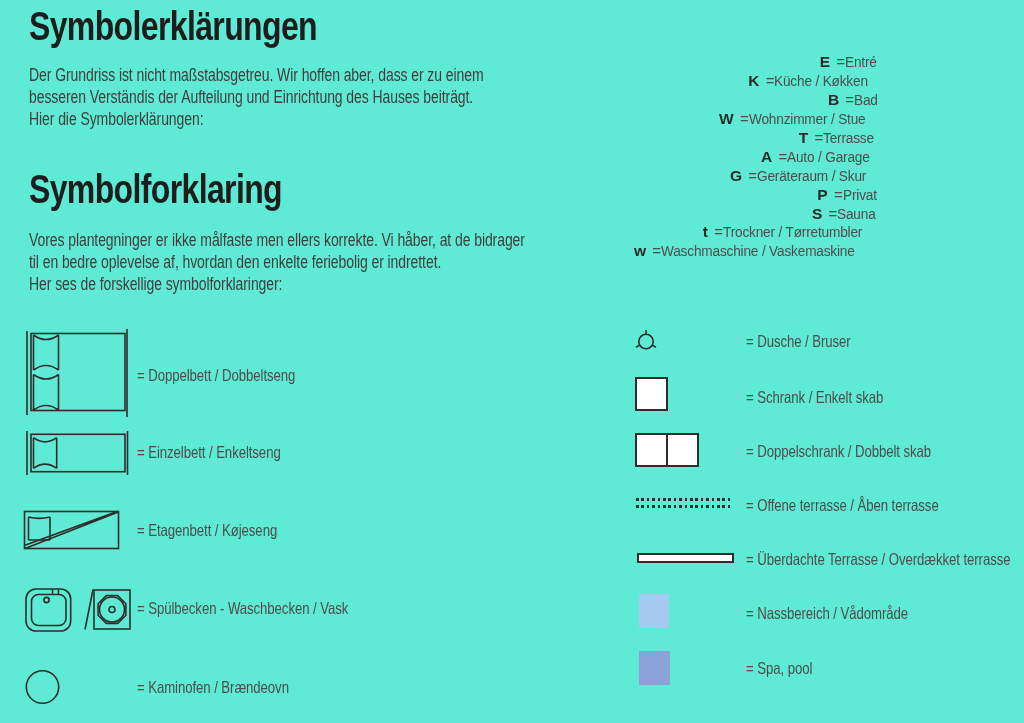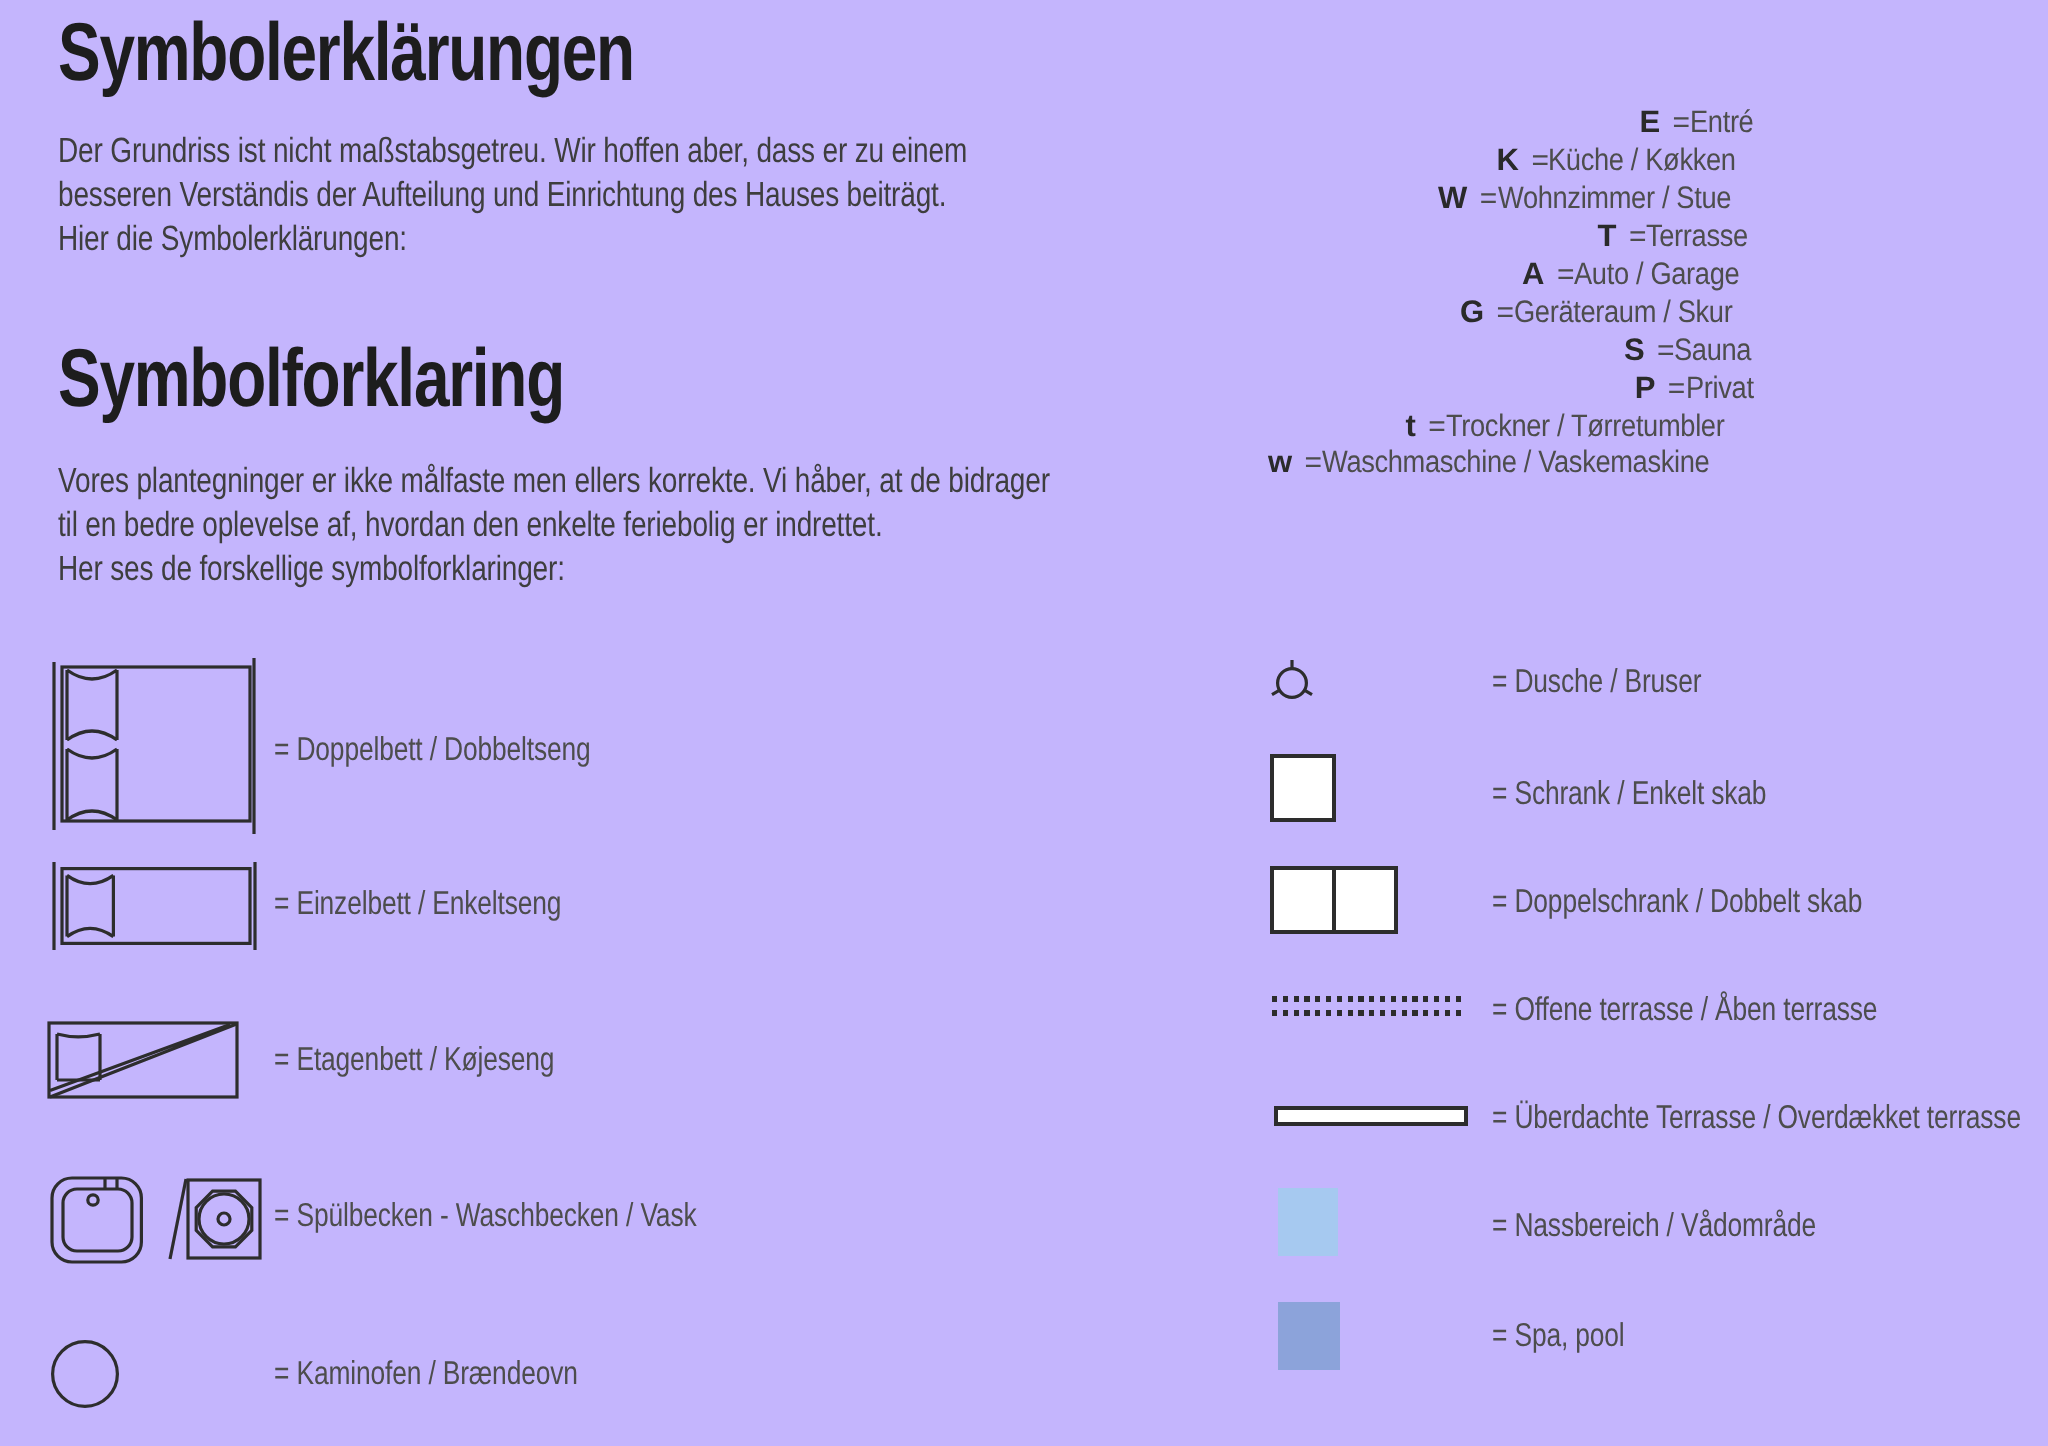--- a/index.html
+++ b/index.html
@@ -1,17 +1,17 @@
 <!DOCTYPE html>
 <html><head>
 <meta charset="utf-8">
 <style>
   html,body { margin:0; padding:0; background:#fff; }
   .page {
-    position:relative; width:1024px; height:723px; background:#c4b5fd;
+    position:relative; width:1024px; height:723px; background:#5eead4;
     font-family:"Liberation Sans","DejaVu Sans",sans-serif; overflow:hidden;
   }
   .abs { position:absolute; }
   .title {
     margin:0; font-size:41px; font-weight:700; color:#1d1d1d;
     letter-spacing:-0.8px; white-space:nowrap;
     transform:scaleX(0.78); transform-origin:0 0;
   }
   .para {
     margin:0; font-size:17.5px; line-height:22px; color:#3e3e3e;
@@ -100,26 +100,27 @@
   <div class="abs" style="left:24px; top:669px;">
     <svg class="sym" width="38" height="38" viewBox="0 0 38 38">
       <circle cx="18.5" cy="18" r="16.2" stroke-width="1.8"></circle>
     </svg>
   </div>
   <div class="abs slabel" style="left:137px; top:678px;">= Kaminofen / Brændeovn</div>
 
   <div class="abs legend">
     <div class="lrow"><span class="llet">E</span><span class="leq">=</span><span class="llab">Entré</span></div>
     <div class="lrow"><span class="llet">K</span><span class="leq">=</span><span class="llab">Küche / Køkken</span></div>
+    <div class="lrow"><span class="llet">B</span><span class="leq">=</span><span class="llab">Bad</span></div>
     <div class="lrow"><span class="llet">W</span><span class="leq">=</span><span class="llab">Wohnzimmer / Stue</span></div>
     <div class="lrow"><span class="llet">T</span><span class="leq">=</span><span class="llab">Terrasse</span></div>
     <div class="lrow"><span class="llet">A</span><span class="leq">=</span><span class="llab">Auto / Garage</span></div>
     <div class="lrow"><span class="llet">G</span><span class="leq">=</span><span class="llab">Geräteraum / Skur</span></div>
+    <div class="lrow"><span class="llet">P</span><span class="leq">=</span><span class="llab">Privat</span></div>
     <div class="lrow"><span class="llet">S</span><span class="leq">=</span><span class="llab">Sauna</span></div>
-    <div class="lrow"><span class="llet">P</span><span class="leq">=</span><span class="llab">Privat</span></div>
     <div class="lrow"><span class="llet">t</span><span class="leq">=</span><span class="llab">Trockner / Tørretumbler</span></div>
     <div class="lrow"><span class="llet">w</span><span class="leq">=</span><span class="llab">Waschmaschine / Vaskemaskine</span></div>
   </div>
 
   <div class="abs" style="left:631px; top:326px;">
     <svg class="sym" width="30" height="30" viewBox="0 0 30 30">
       <circle cx="15" cy="15.5" r="7.2" stroke-width="2"></circle>
       <line x1="15" y1="4" x2="15" y2="8.3" stroke-width="2"></line>
       <line x1="21.2" y1="19.1" x2="25" y2="21.3" stroke-width="2"></line>
       <line x1="8.8" y1="19.1" x2="5" y2="21.3" stroke-width="2"></line>

